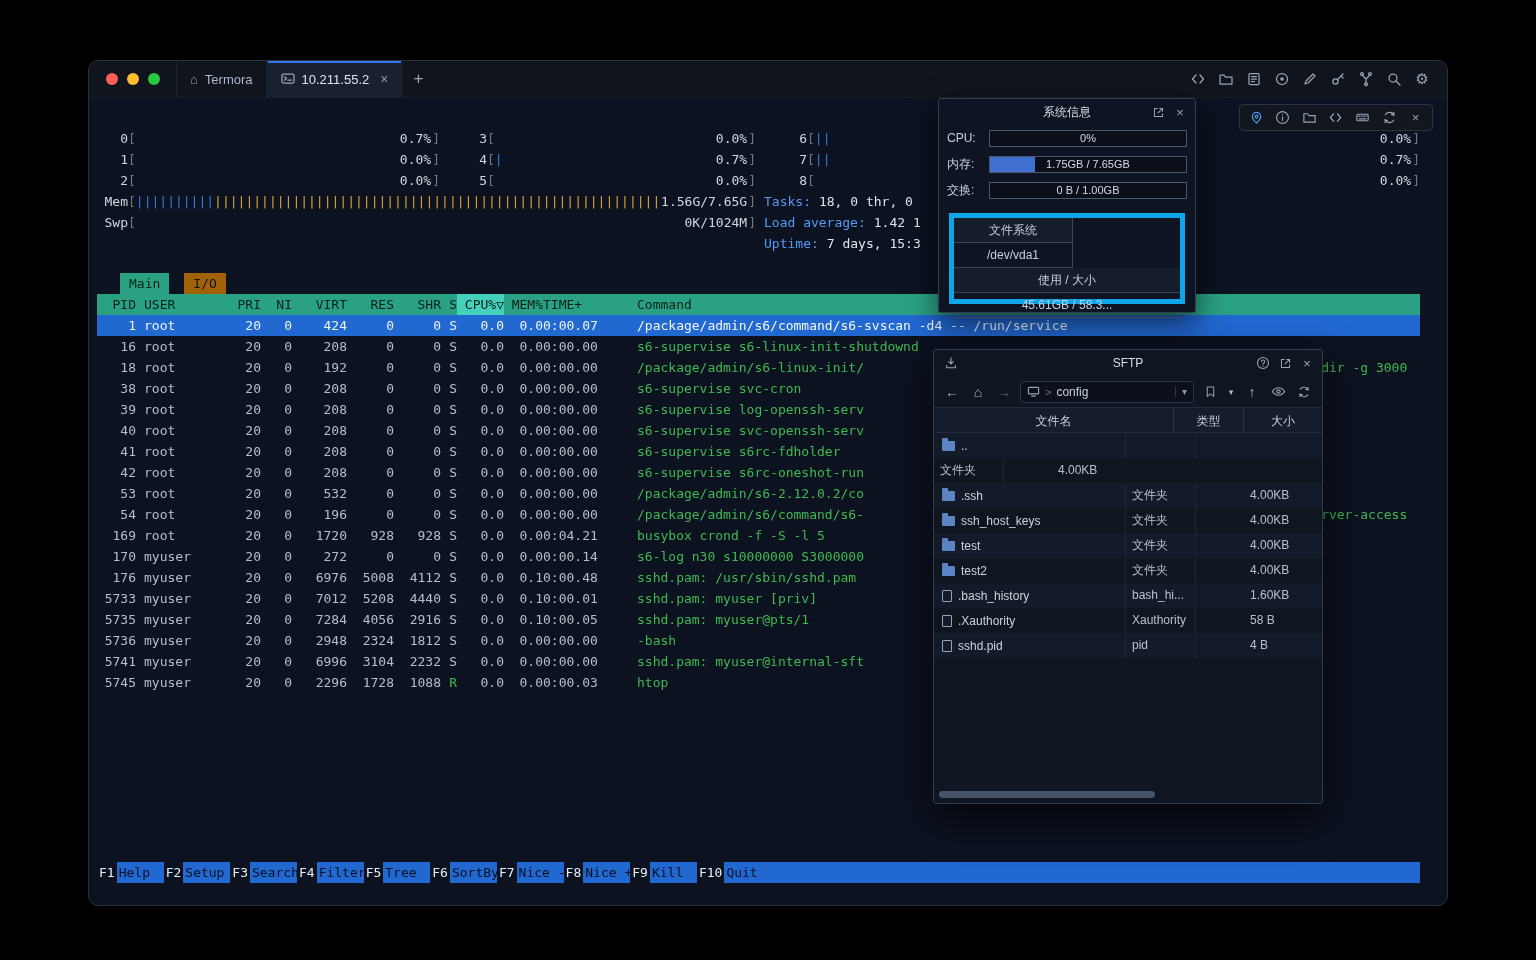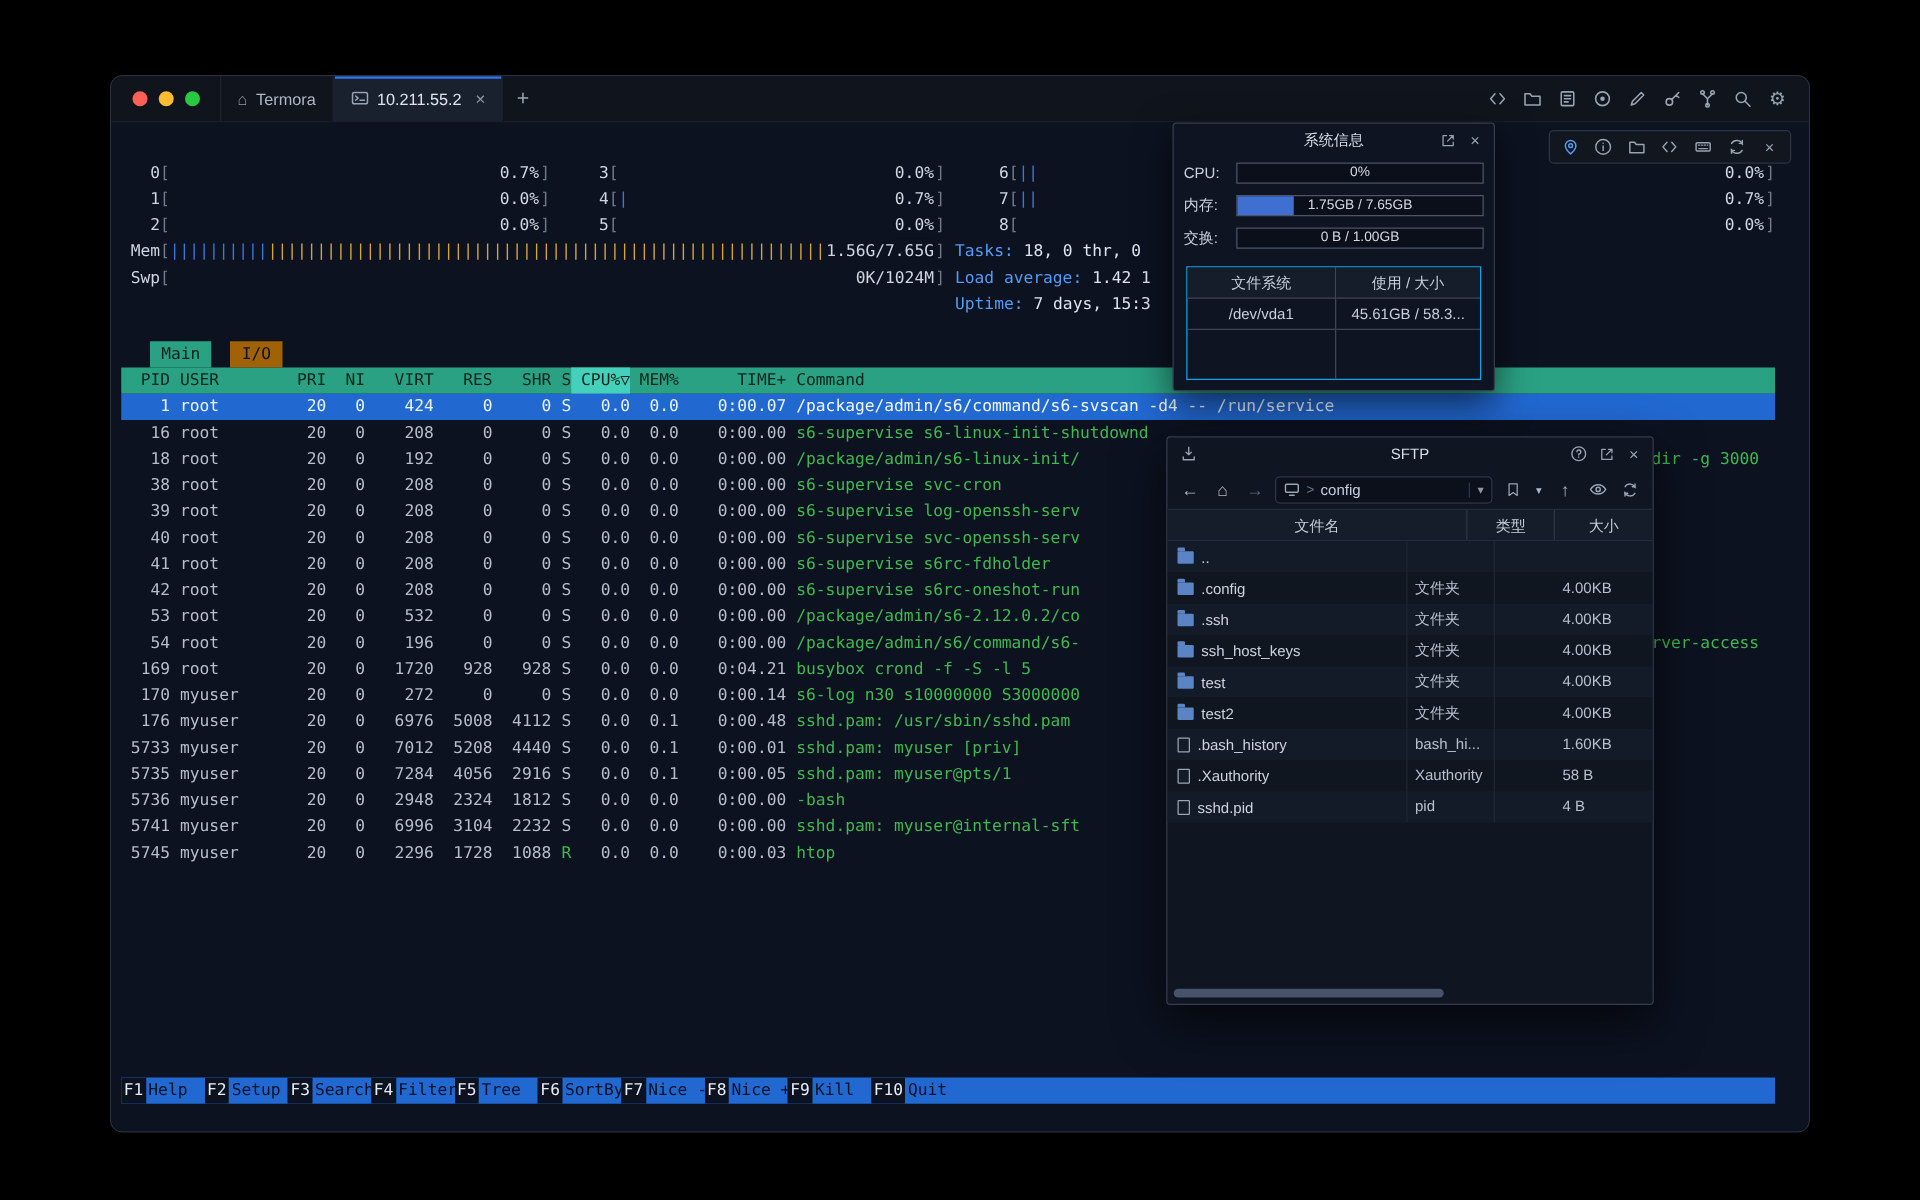--- a/index.html
+++ b/index.html
@@ -56,21 +56,21 @@
   .phead .sort { background:#45d0bb; }
   .prow { display:flex; height:21px; line-height:21px; position:relative; color:#b6bfc9; }
   .prow.selected { background:#2268d1; color:#eaf4ff; }
   .prow.selected .c-cmd, .prow.selected .c-suffix { color:#f2f8ff; }
   .prow.running .c-s { color:#3fb950; }
   .c-pid{width:39px;text-align:right}.c-user{width:86px;padding-left:8px}
   .c-pri{width:39px;text-align:right}.c-ni{width:31px;text-align:right}
   .c-virt{width:55px;text-align:right}.c-res{width:47px;text-align:right}
   .c-shr{width:47px;text-align:right}.c-s{width:16px;text-align:right}
   .c-cpu{width:47px;text-align:right}.c-mem{width:39px;text-align:right}
-  .c-time{width:86px;text-align:right}
+  .c-time{width:86px;}
   .c-cmd{flex:1;overflow:hidden;white-space:pre;padding-left:8px;color:#3fb950}
   .c-suffix{position:absolute;left:1185px;top:0;color:#3fb950;white-space:pre}
 
   .fbar { position:absolute; left:8px; right:27px; bottom:22px; height:21px; line-height:21px;
           background:#2268d1; display:flex; overflow:hidden; }
   .fkey { background:#0c1220; color:#e6edf3; padding:0 2px; }
   .flabel { width:47px; color:#051224; padding-left:2px; overflow:hidden; white-space:pre; }
 
   
   .float-toolbar { position:absolute; left:1150px; top:43px; width:194px; height:27px;
@@ -88,21 +88,21 @@
   .p-title .right-icons { position:absolute; right:6px; top:0; height:26px; display:flex; align-items:center; gap:4px; }
   .mini-btn { width:18px; height:18px; display:flex; align-items:center; justify-content:center;
               color:#99a4b2; font-size:13px; }
   .si-row { display:flex; align-items:center; height:26px; padding:0 8px; }
   .si-label { width:42px; }
   .si-bar { flex:1; height:17px; border:1px solid #4b5668; background:#0a0f19; position:relative;
             text-align:center; line-height:15px; font-size:11px; color:#d4dbe4; }
   .si-fill { position:absolute; left:0; top:0; bottom:0; background:#3f6fd1; }
   .si-bar span { position:relative; }
   .fs-table { position:absolute; left:10px; right:10px; top:114px; bottom:8px;
-              border:1px solid #0ea5e9; display:flex; }
+              border:5px solid #0ea5e9; display:flex;flex-direction:column; }
   .fs-col { display:flex; flex-direction:column; }
   .fs-col.c1 { width:119px; border-right:1px solid #3c4658; }
   .fs-col.c2 { flex:1; }
   .fs-cell { height:25px; line-height:25px; text-align:center; border-bottom:1px solid #3c4658; }
   .fs-cell.head { background:#151c2a; }
 
   
   .sftp { position:absolute; left:844px; top:288px; width:390px; height:455px;
           background:#0f1521; border:1px solid #333d4f; border-radius:3px; z-index:5;
           box-shadow:0 14px 40px rgba(0,0,0,.65); font-size:12px; color:#c6cfdb; }
@@ -735,24 +735,20 @@
         <div class="frow">
           <span class="fc-name">
             <span class="ficon folder"></span>
             <span>..</span>
           </span>
           <span class="fc-type"></span>
           <span class="fc-size"></span>
         </div>
 
         <div class="frow">
-          <span class="fc-name">
-            <span class="ficon folder"></span>
-            <span>.config</span>
-          </span>
           <span class="fc-type">文件夹</span>
           <span class="fc-size">4.00KB</span>
         </div>
 
         <div class="frow">
           <span class="fc-name">
             <span class="ficon folder"></span>
             <span>.ssh</span>
           </span>
           <span class="fc-type">文件夹</span>

